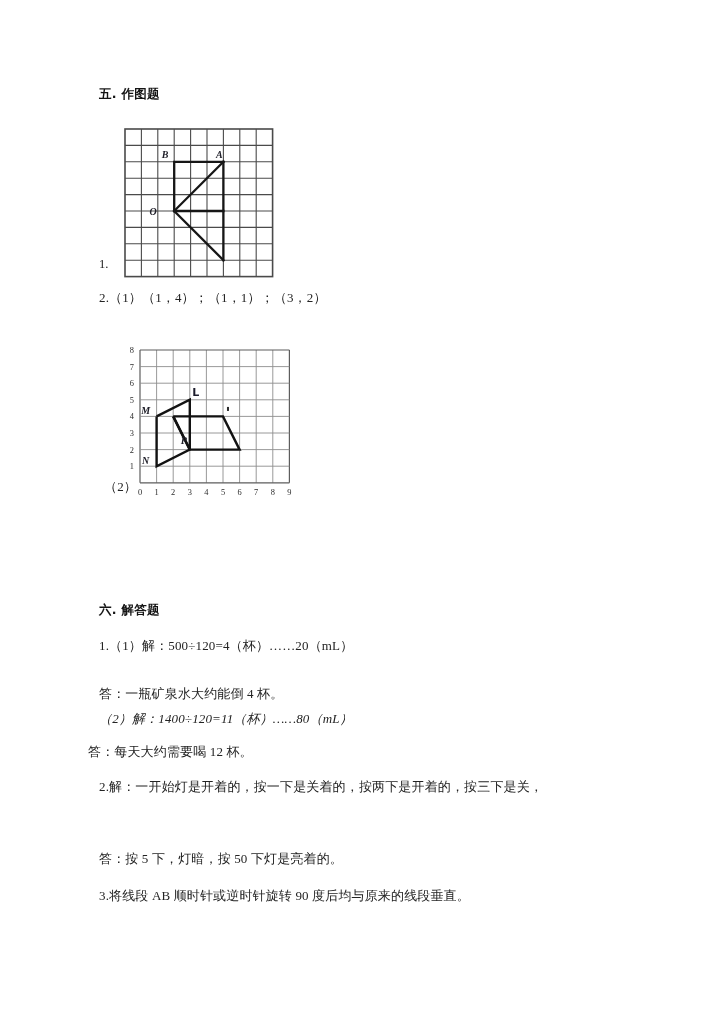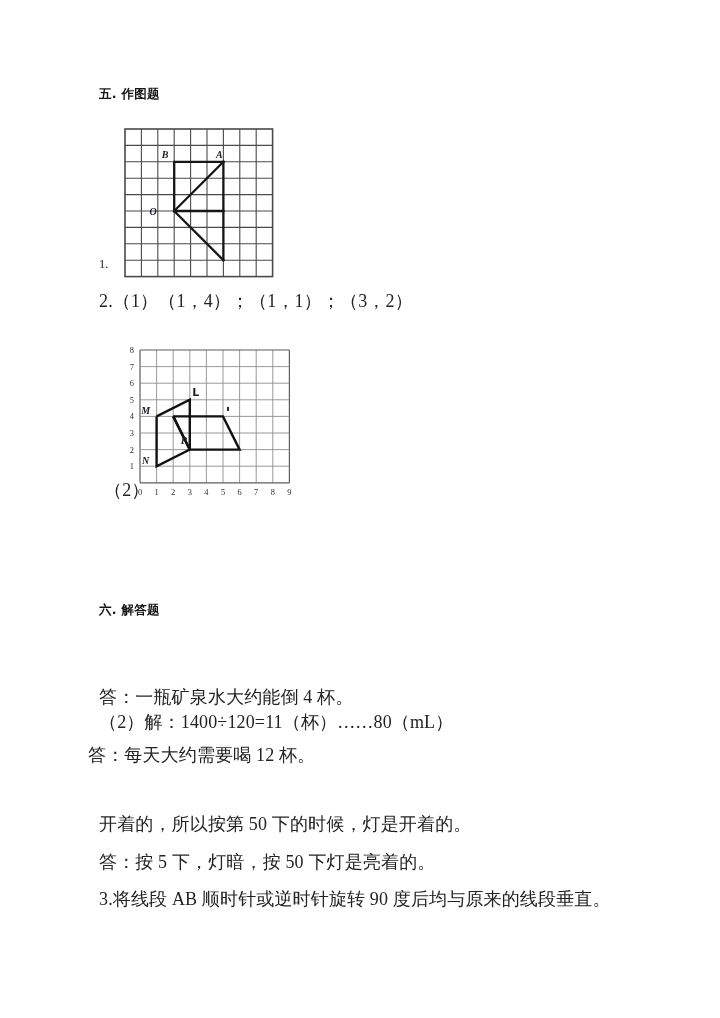--- a/index.html
+++ b/index.html
@@ -29,21 +29,21 @@
     font-family: "DejaVu Sans", "Liberation Sans", sans-serif;
     font-weight: bold;
     font-size: 12.5px;
     letter-spacing: 0.3px;
     color: #141414;
     white-space: nowrap;
   }
   .txt {
     position: absolute;
     font-family: "Liberation Serif", "DejaVu Serif", serif;
-    font-size: 18px;
+    font-size: 13px;
     color: #232323;
     white-space: nowrap;
     letter-spacing: 0.15px;
   }
   .txt.wrapline { white-space: nowrap; }
   .lbl-small {
     position: absolute;
     font-family: "Liberation Serif", "DejaVu Serif", serif;
     font-size: 12.6px;
     color: #232323;
@@ -162,26 +162,27 @@
         <text x="27.6" y="120.20000000000002" class="pt-label" text-anchor="middle">N</text>
         <text x="77.80000000000001" y="51.800000000000004" class="pt-label-L" text-anchor="middle">L</text>
         <text x="65.80000000000001" y="99.96000000000001" class="pt-label" text-anchor="middle">P</text>
       </svg>
     </div>
 
   <div class="txt" style="left:104px; top:478px;">（2）</div>
 
   <div class="sec-head" style="left:99px; top:602px;">六. 解答题</div>
 
+  <div class="txt" style="left:99px; top:637px;">1.（1）解：500÷120=4（杯）……20（mL）</div>
 
   <div class="txt" style="left:99px; top:669px;margin-top:16px;">答：一瓶矿泉水大约能倒 4 杯。</div>
 
-  <div class="txt" style="left:99px; top:710px;">（2）解：1400÷120=11（杯）……80（mL）</div>
+  <div class="txt" style="left:99px; top:710px;font-style:italic;">（2）解：1400÷120=11（杯）……80（mL）</div>
 
   <div class="txt" style="left:88px; top:743px;">答：每天大约需要喝 12 杯。</div>
 
-  <div class="txt wrapline" style="left:99px; top:812px;">开着的，所以按第 50 下的时候，灯是开着的。</div>
+  <div class="txt wrapline" style="left:99px; top:778px;">2.解：一开始灯是开着的，按一下是关着的，按两下是开着的，按三下是关，</div>
 
   <div class="txt" style="left:99px; top:850px;">答：按 5 下，灯暗，按 50 下灯是亮着的。</div>
 
   <div class="txt" style="left:99px; top:887px;">3.将线段 AB 顺时针或逆时针旋转 90 度后均与原来的线段垂直。</div>
 
 </div>
 
 </body></html>

